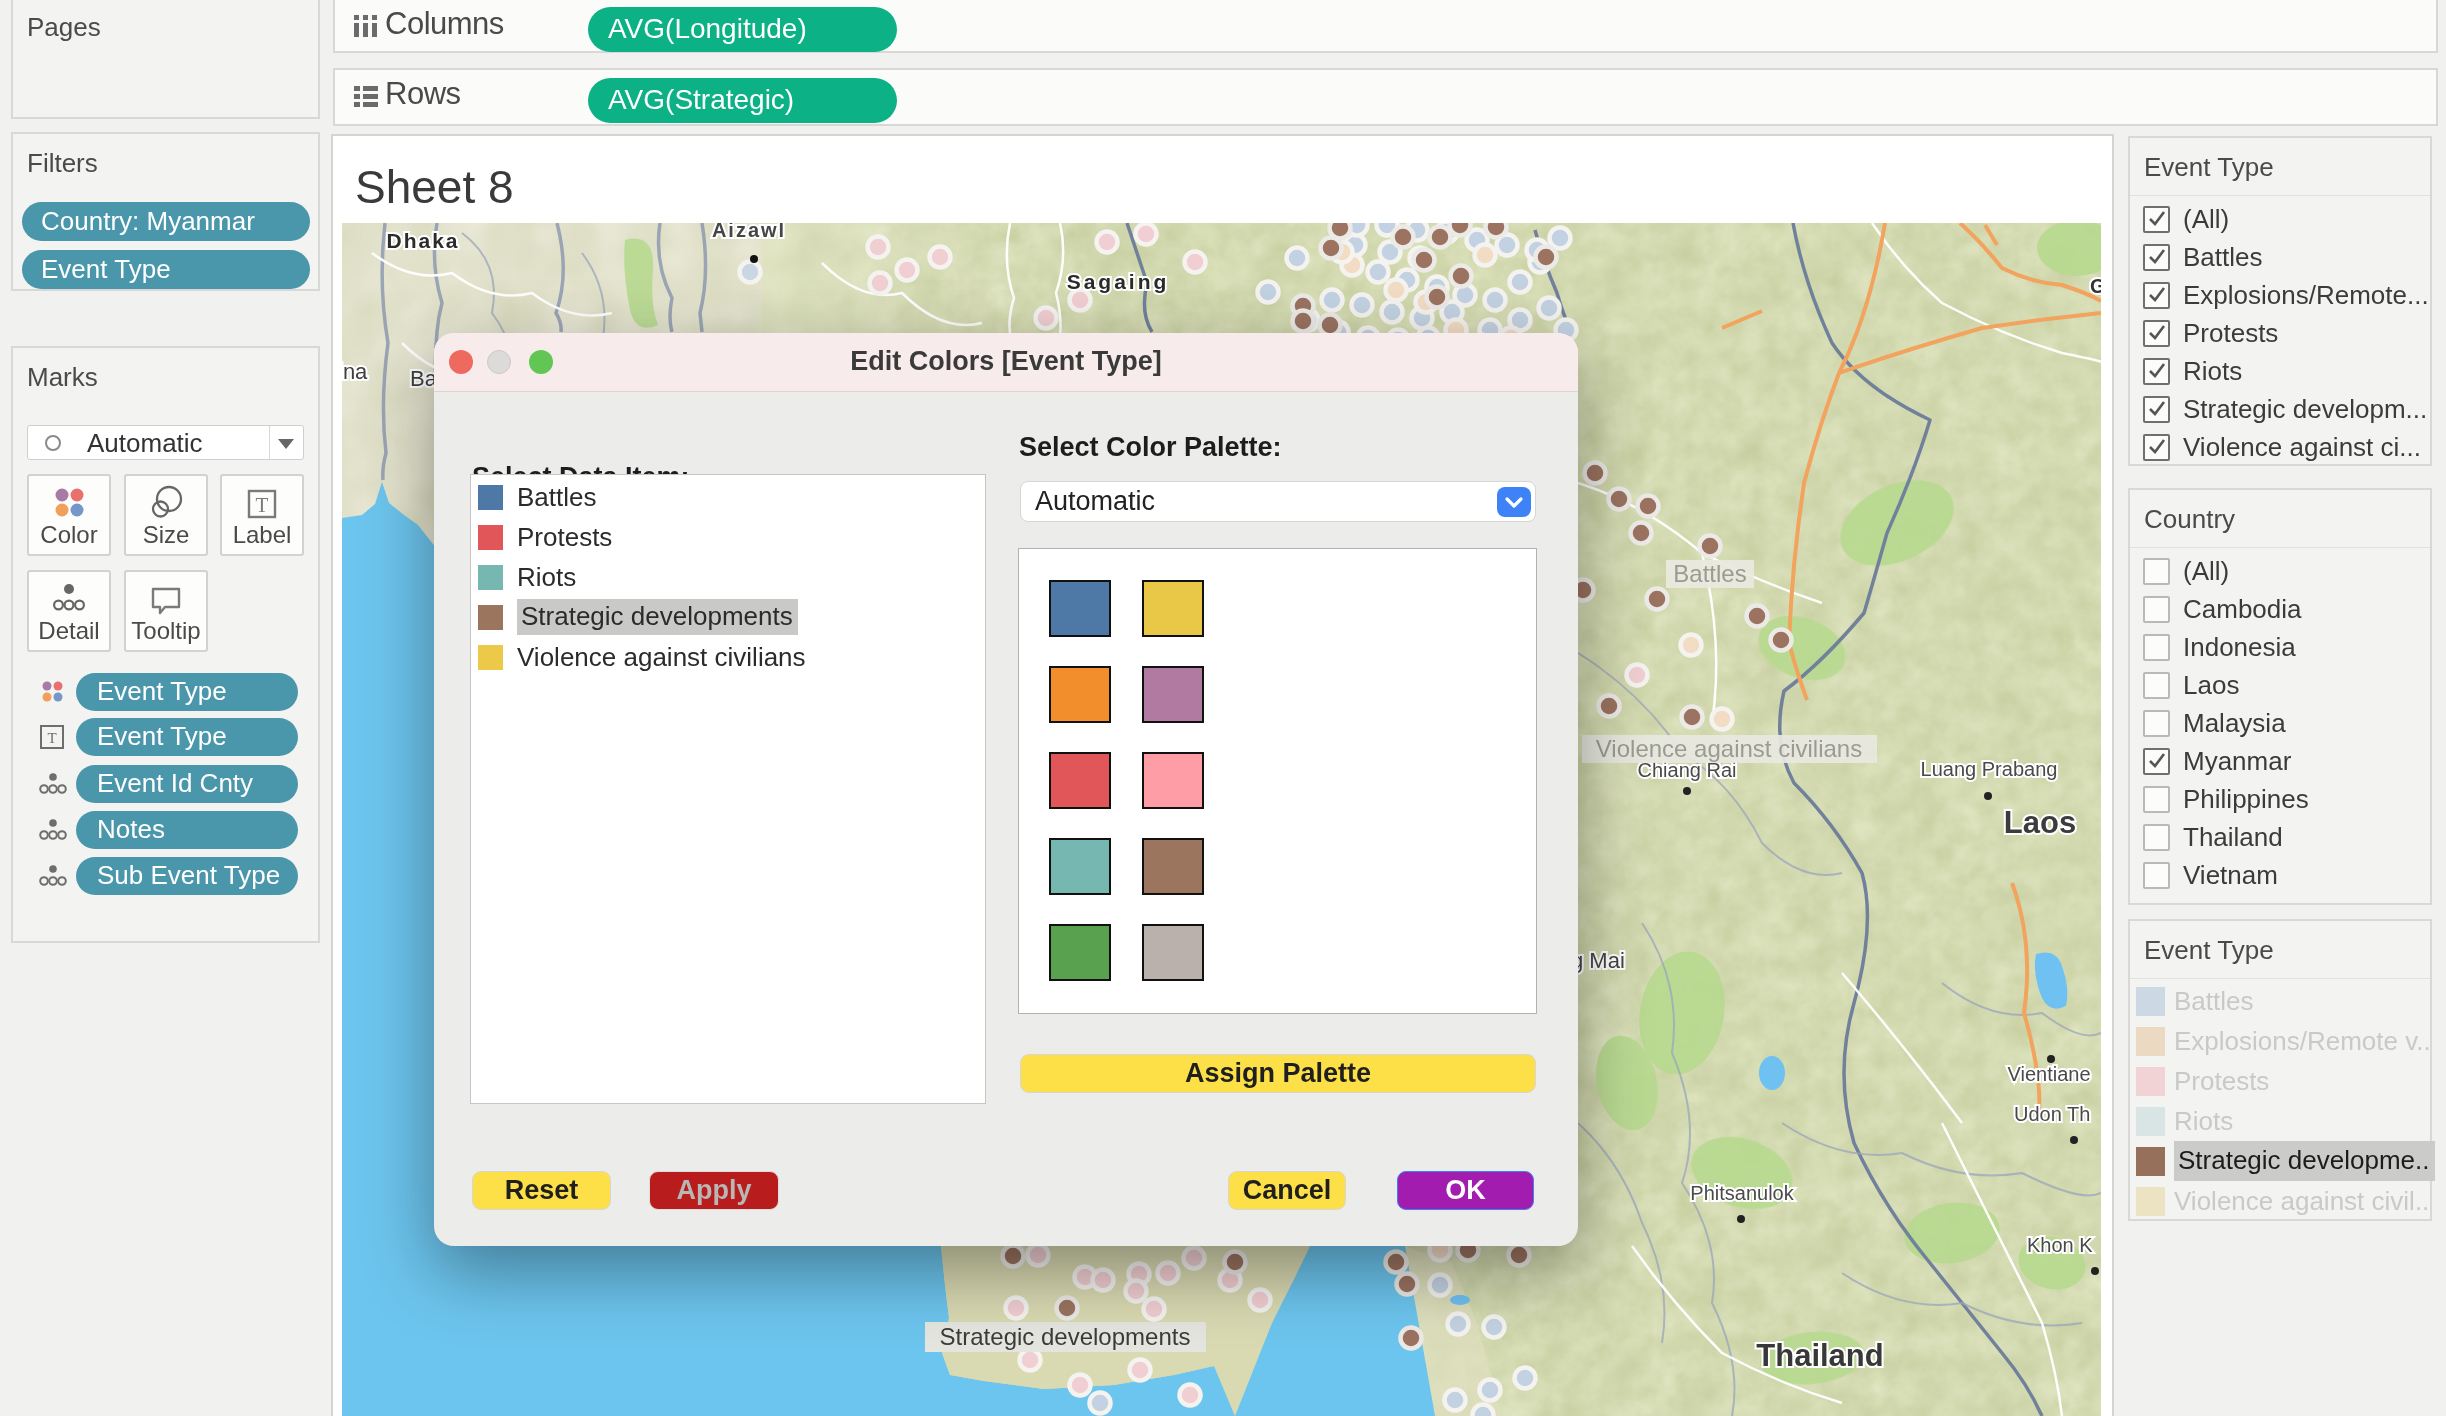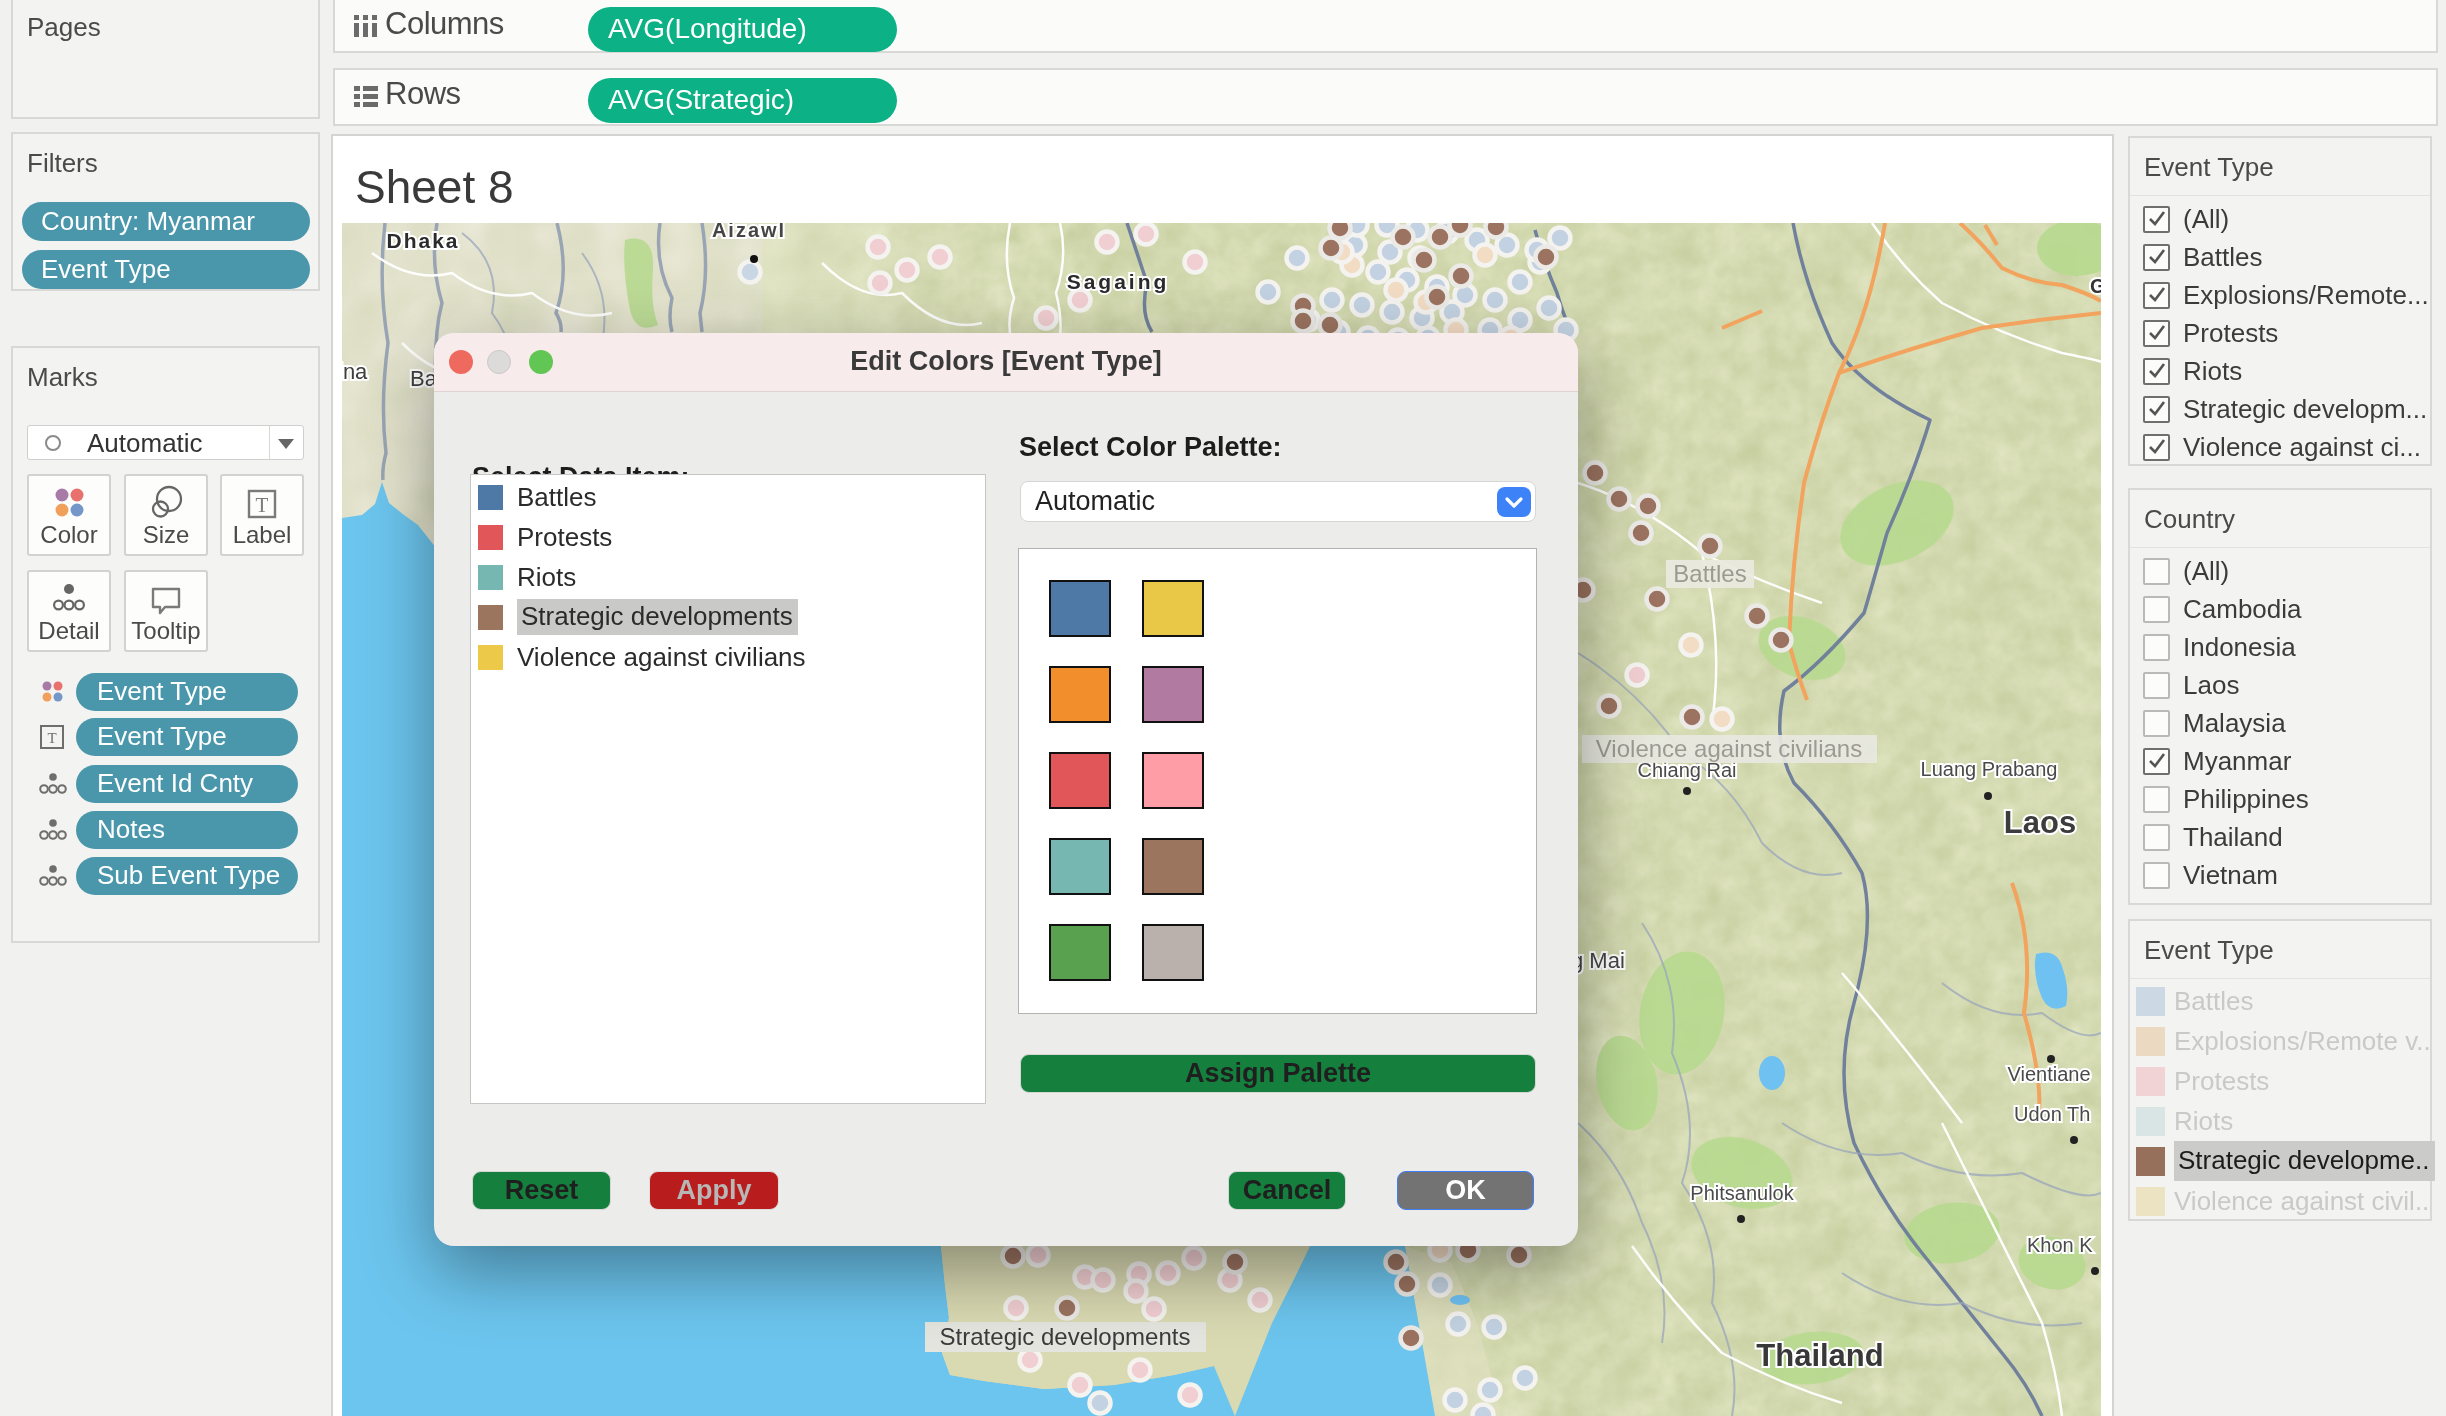--- a/index.html
+++ b/index.html
@@ -45,21 +45,21 @@
 .drow { height:40px; display:flex; align-items:center; padding-left:7px; font-size:26px; color:#2b2b2b; white-space:nowrap; }
 .dsw { width:25px; height:25px; flex:0 0 auto; margin-right:14px; }
 .dhl { background:#c9c9c8; padding:2px 5px 3px 4px; }
 .combo { position:absolute; left:586px; top:148px; width:516px; height:41px; background:#fff;
   border:1px solid #d6d6d5; border-radius:8px; font-size:27px; color:#222;
   line-height:39px; padding-left:14px; }
 .combo svg { position:absolute; right:4px; top:5px; }
 .swpanel { position:absolute; left:584px; top:215px; width:519px; height:466px; background:#fff;
   border:1px solid #b3b3b2; }
 .sq { position:absolute; width:62px; height:57px; border:2px solid #111; }
-.dbtn { position:absolute; height:39px; background:#15803d; border:1px solid #d6d6d5;
+.dbtn { position:absolute; height:39px; background:#fde047; border:1px solid #d6d6d5;
   border-radius:9px; font-size:27px; color:#1f1f1f; text-align:center; font-weight:bold; }
 .sheet { position:absolute; left:331px; top:134px; width:1783px; height:1282px; background:#fff;
   border:2px solid #d4d4d3; border-bottom:none; }
 #map { position:absolute; left:342px; top:223px; }
 .stitle { position:absolute; left:355px; top:160px; font-size:46px; color:#3a3a3a; }
 </style></head>
 <body>
 
 <div class="shelf" style="left:333px;top:-2px;width:2105px;height:55px;">
  <svg class="shelficon" width="28" height="30" viewBox="0 0 28 30">
@@ -619,15 +619,15 @@
       <div class="sq" style="left:30px;top:289px;background:#76b7b2"></div>
       <div class="sq" style="left:123px;top:289px;background:#9c755f"></div>
       <div class="sq" style="left:30px;top:375px;background:#59a14f"></div>
       <div class="sq" style="left:123px;top:375px;background:#bab0ac"></div>
     </div>
  <div class="dbtn" style="left:586px;top:721px;width:516px;line-height:37px;">Assign Palette</div>
  <div class="dbtn" style="left:38px;top:838px;width:139px;line-height:37px;">Reset</div>
  <div class="dbtn" style="left:215px;top:838px;width:130px;line-height:37px;background:#b91c1c;
    border-color:#dedede;color:#b7b7b6;">Apply</div>
  <div class="dbtn" style="left:794px;top:838px;width:118px;line-height:37px;">Cancel</div>
- <div class="dbtn" style="left:963px;top:838px;width:137px;line-height:37px;background:#737373;
+ <div class="dbtn" style="left:963px;top:838px;width:137px;line-height:37px;background:#a21caf;
    border-color:#3e7ef7;color:#fff;">OK</div>
 </div>
 
 </body></html>

